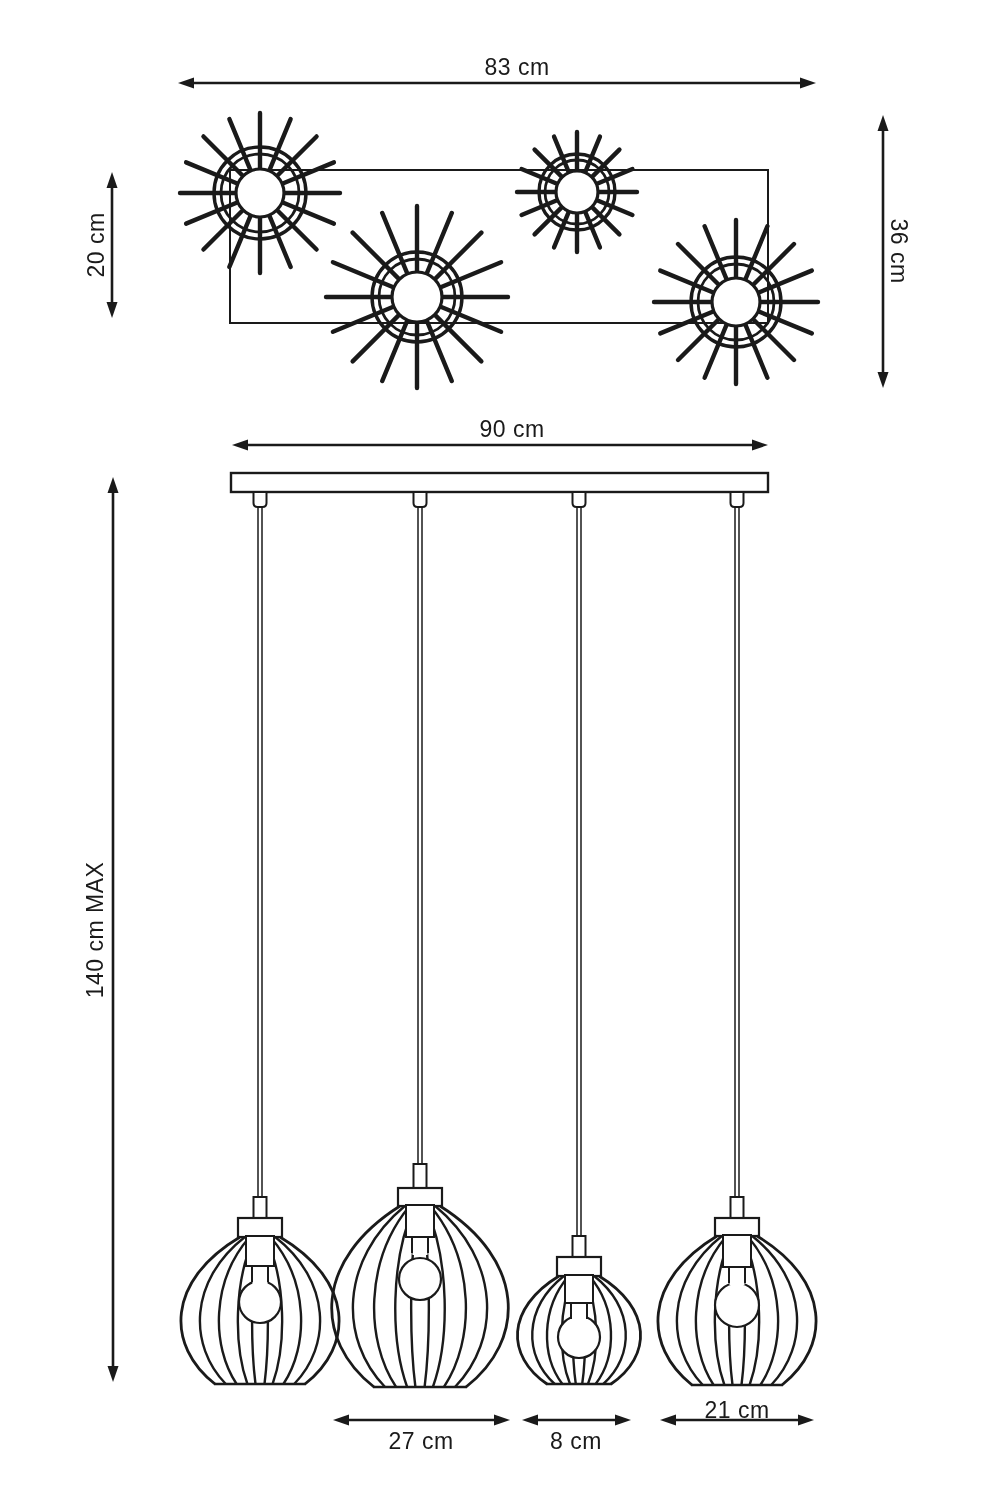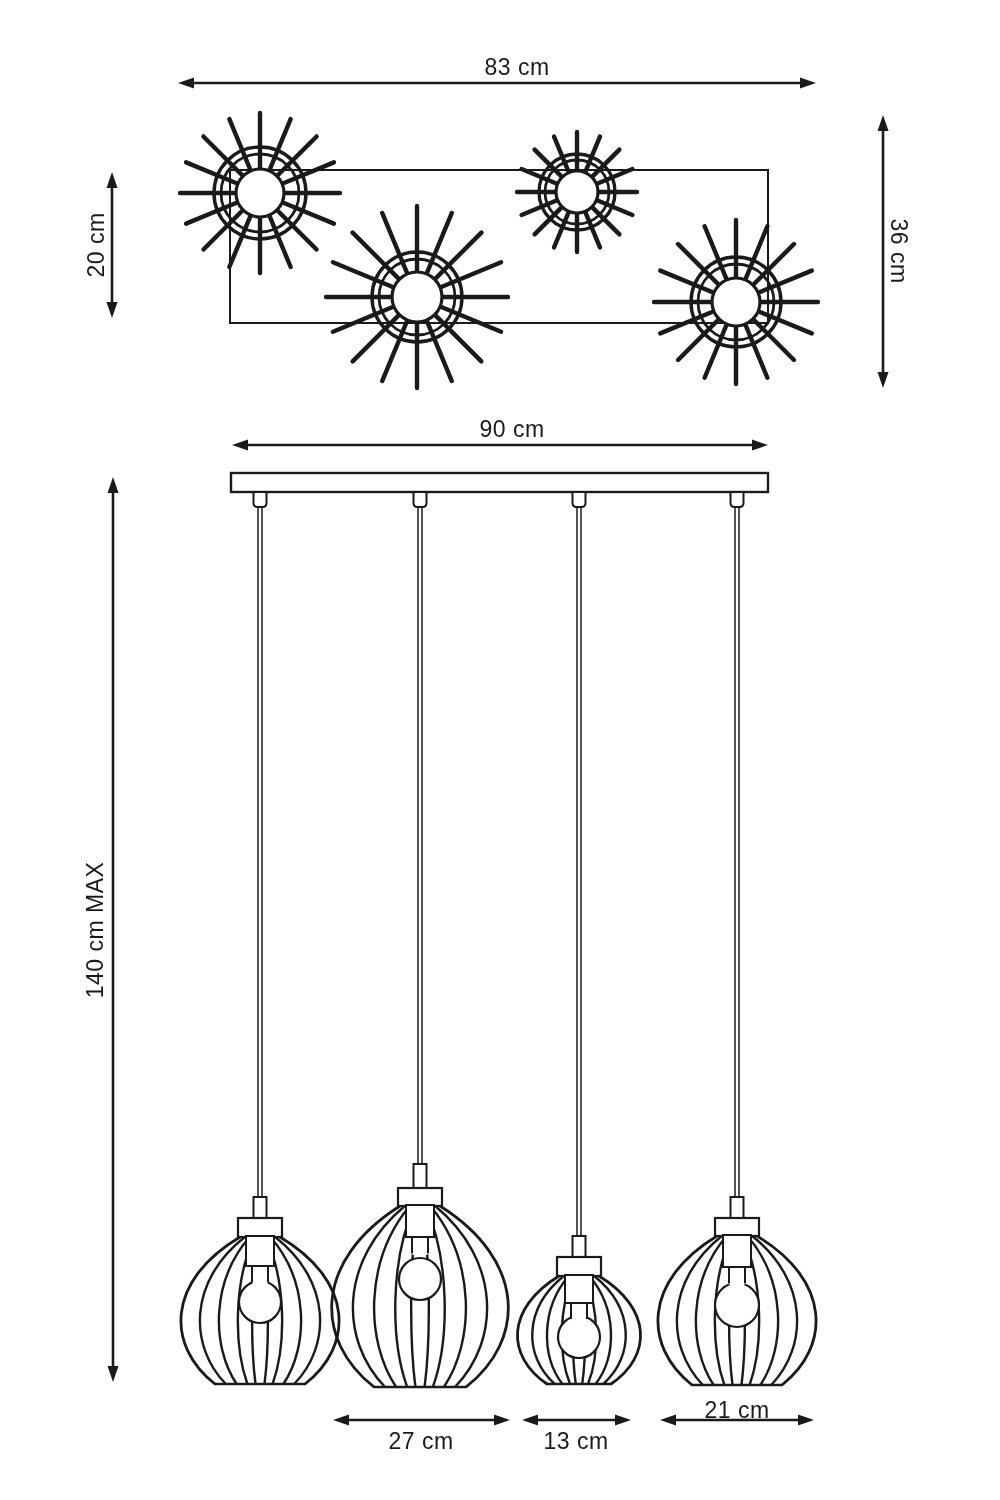--- a/index.html
+++ b/index.html
@@ -269,15 +269,15 @@
         </g>
       </g>
   </svg>
 
   <div class="dim-label" style="left:517px;top:67px">83 cm</div>
   <div class="dim-label rot-ccw" style="left:96px;top:245px">20 cm</div>
   <div class="dim-label rot-cw" style="left:898px;top:251px">36 cm</div>
   <div class="dim-label" style="left:512px;top:429px">90 cm</div>
   <div class="dim-label rot-ccw" style="left:95px;top:930px">140 cm MAX</div>
   <div class="dim-label" style="left:421px;top:1441px">27 cm</div>
-  <div class="dim-label" style="left:576px;top:1441px">13 cm</div>
+  <div class="dim-label" style="left:576px;top:1441px">8 cm</div>
   <div class="dim-label" style="left:737px;top:1410px">21 cm</div>
 </div>
 
 </body></html>

